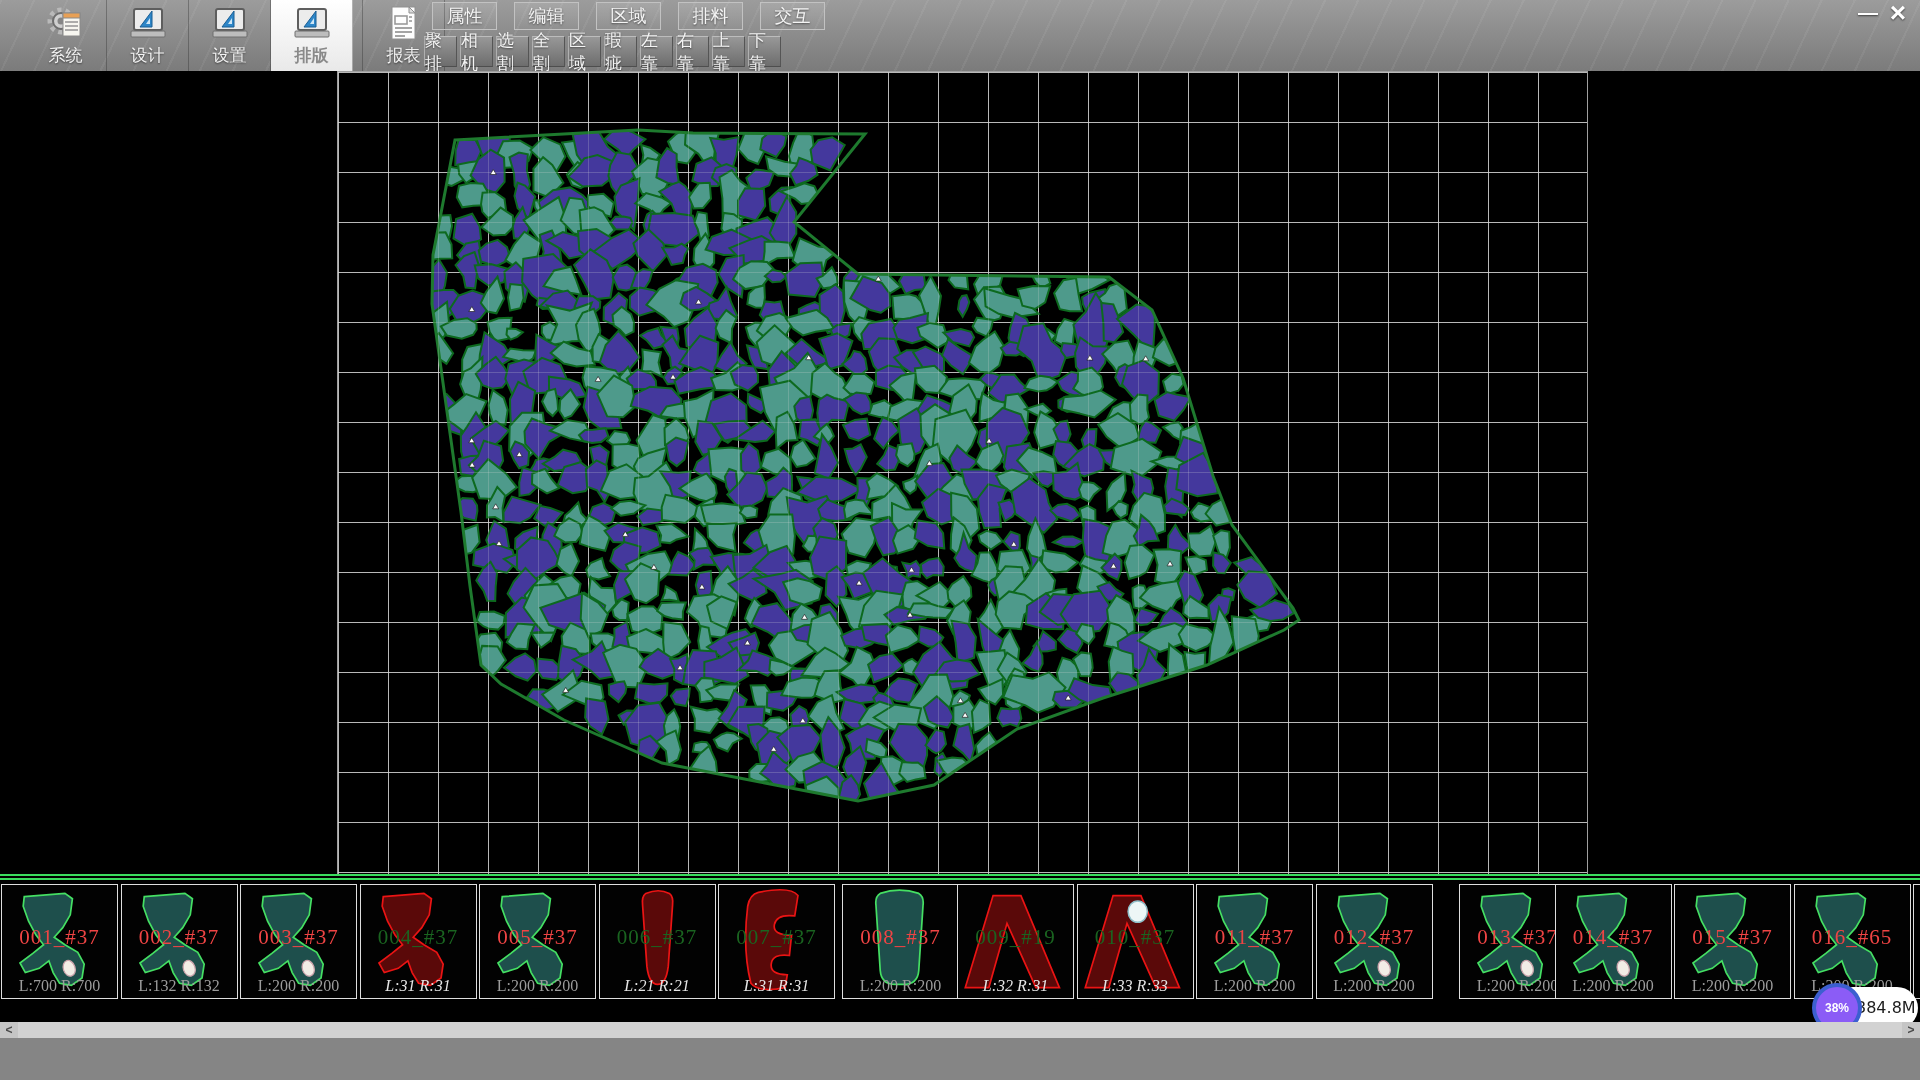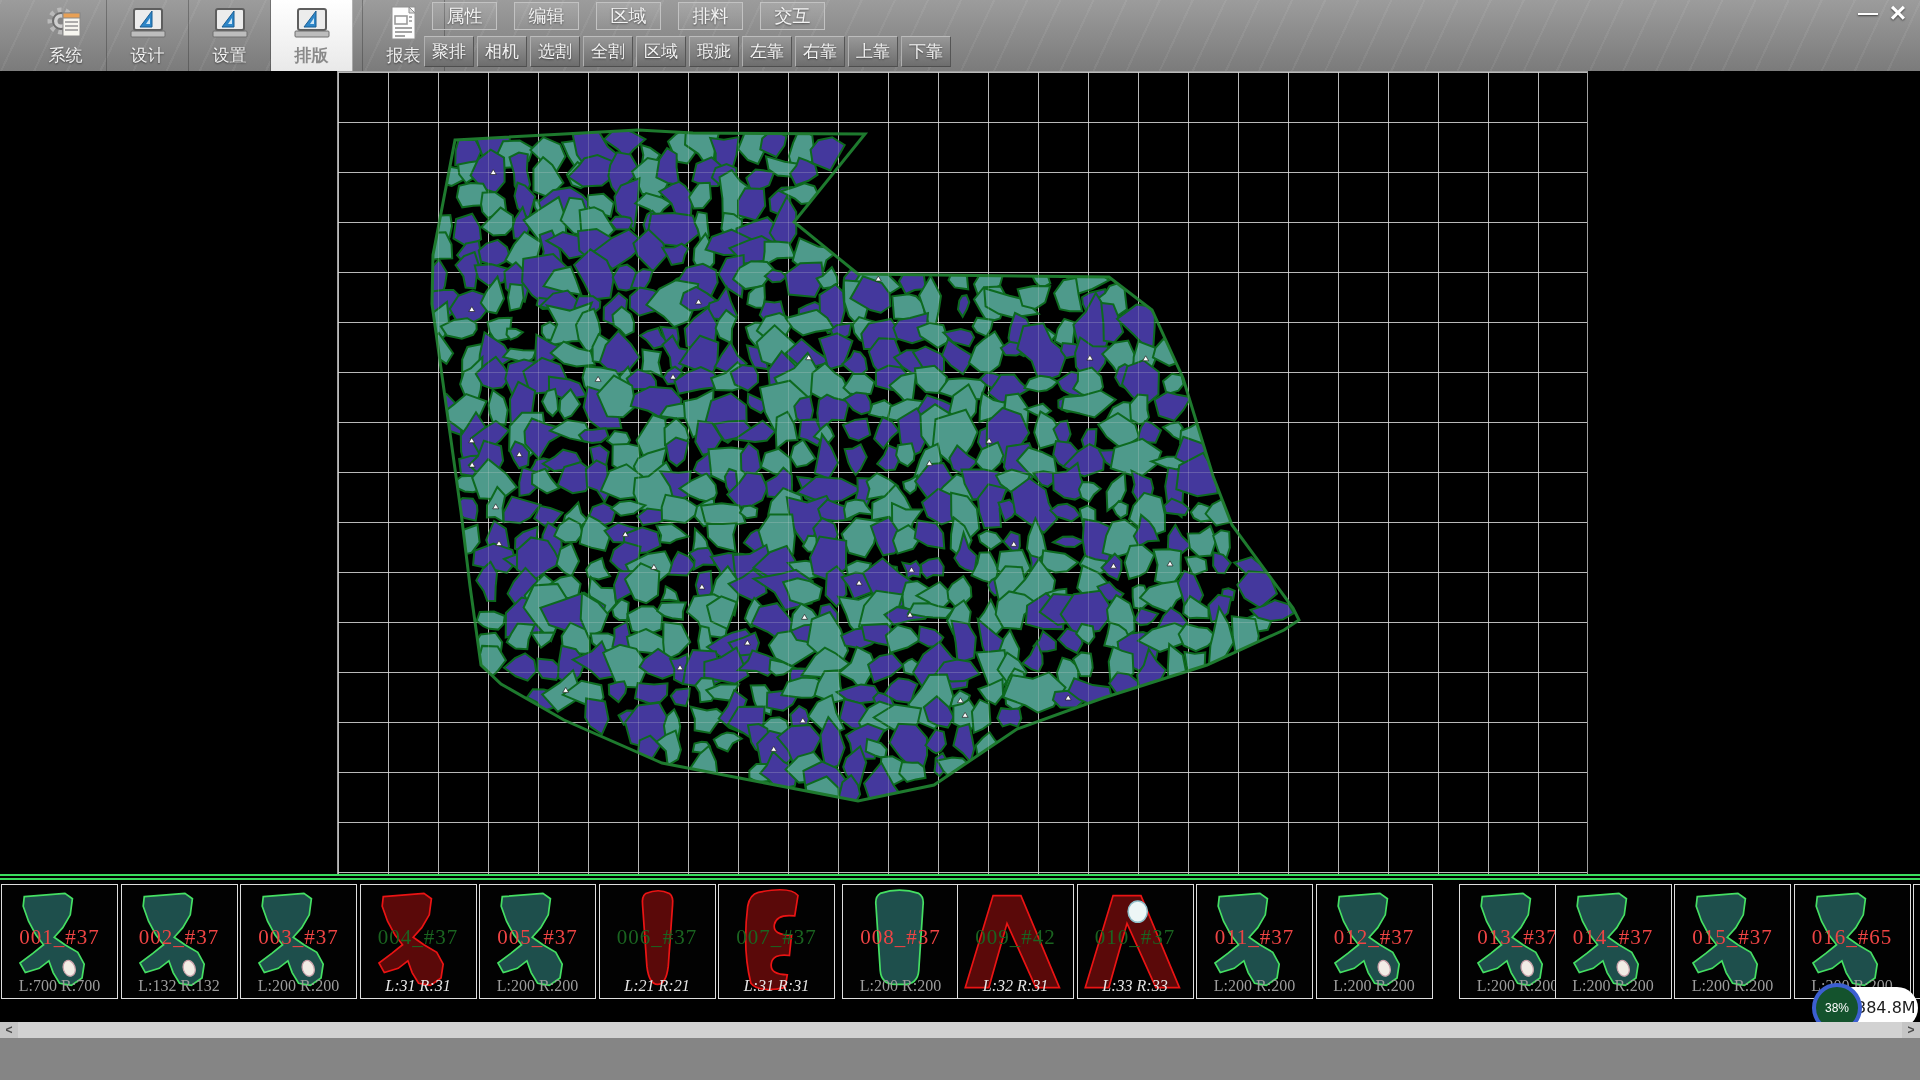--- a/index.html
+++ b/index.html
@@ -21,21 +21,21 @@
   .mode.active{background:linear-gradient(#ffffff,#e9e9e9);font-weight:bold;}
   .mode.active .mlabel{color:#8a8a8a;text-shadow:none;}
 
   .tabs{position:absolute;left:432px;top:2px;display:flex;}
   .tab{width:65px;height:28px;margin-right:17px;box-sizing:border-box;
        border:1px solid #c2c2c2;background:linear-gradient(rgba(255,255,255,.12),rgba(255,255,255,.02));
        color:#f4f4f4;font-family:"Liberation Serif","DejaVu Serif",serif;font-size:18px;
        display:flex;align-items:center;justify-content:center;text-shadow:0 1px 2px rgba(0,0,0,.5);}
 
   .tools{position:absolute;left:424px;top:36px;display:flex;}
-  .tool{width:50px;height:31px;margin-right:3px;box-sizing:border-box;
+  .tool{width:33px;height:31px;margin-right:3px;box-sizing:border-box;
         background:linear-gradient(#989898,#6d6d6d);
         border-top:1px solid #bcbcbc;border-left:1px solid #b0b0b0;
         border-right:1px solid #555;border-bottom:1px solid #4e4e4e;
         color:#f4f4f4;font-family:"Liberation Serif","DejaVu Serif",serif;font-size:17px;
         display:flex;align-items:center;justify-content:center;text-shadow:0 1px 2px rgba(0,0,0,.5);}
 
   .wincontrols{position:absolute;right:6px;top:2px;display:flex;align-items:center;}
   .winbtn{color:#fff;font-weight:bold;text-align:center;cursor:default;
           text-shadow:0 1px 2px rgba(0,0,0,.6);}
   .winbtn.min{font-size:20px;width:28px;height:22px;line-height:18px;}
@@ -68,21 +68,21 @@
   .cell.teal .cname{color:#ef4444;} .cell.teal .clr{color:#9c9c9c;}
   .cell.red  .cname{color:#1a6420;} .cell.red  .clr{color:#e5e5e5;font-style:italic;}
 
   
   .badge{position:absolute;left:1812px;top:983px;width:108px;height:50px;}
   .badge .pill{position:absolute;left:20px;top:4px;width:86px;height:42px;background:#fff;
         border-radius:21px;box-shadow:0 1px 4px rgba(0,0,0,.4);}
   .badge .pilltext{position:absolute;left:44px;top:15px;font-size:16px;color:#1d1d1d;
         font-family:"DejaVu Sans","Liberation Sans",sans-serif;}
   .badge .circle{position:absolute;left:0;top:0;width:42px;height:42px;border-radius:50%;
-        background:#14532d;border:4px solid #3c5fd0;color:#fff;font-size:12px;font-weight:normal;
+        background:#8b5cf6;border:4px solid #3c5fd0;color:#fff;font-size:12px;font-weight:bold;
         display:flex;align-items:center;justify-content:center;}
 
   
   .hscroll{position:absolute;left:0;top:1022px;width:1920px;height:16px;background:#d2d2d2;}
   .hs-btn{position:absolute;top:0;width:18px;height:16px;background:#c5c5c5;
         color:#4a4a4a;font-weight:bold;font-size:12px;line-height:16px;text-align:center;}
   .hs-btn.left{left:0;} .hs-btn.right{right:0;}
   .bottom-gray{position:absolute;left:0;top:1038px;width:1920px;height:42px;background:#858585;}
 </style>
 </head>
@@ -890,21 +890,21 @@
     <svg viewBox="0 0 100 100" preserveAspectRatio="xMidYMid meet">
           <path d="M32,6 Q50,0 68,6 Q73,9 72,17 L68,78 Q67,91 54,91 L46,91 Q33,91 32,78 L28,17 Q27,9 32,6 Z" fill="#1E4F4C" stroke="#45DF63" stroke-width="1.6"></path>
         </svg>
     <div class="cname">008_#37</div>
     <div class="clr">L:200 R:200</div>
   </div>
       <div class="cell red" style="left: 957px;">
     <svg viewBox="0 0 100 100" preserveAspectRatio="xMidYMid meet">
           <path d="M30,8 L56,8 L92,94 L70,94 L43,34 L26,94 L4,94 Z" fill="#5A0909" stroke="#EA1414" stroke-width="1.6"></path>
         </svg>
-    <div class="cname">009_#42</div>
+    <div class="cname">009_#19</div>
     <div class="clr">L:32 R:31</div>
   </div>
       <div class="cell red" style="left: 1076.5px;">
     <svg viewBox="0 0 100 100" preserveAspectRatio="xMidYMid meet">
           <path d="M30,8 L56,8 L92,94 L70,94 L43,34 L26,94 L4,94 Z" fill="#5A0909" stroke="#EA1414" stroke-width="1.6"></path>
           <ellipse cx="53" cy="23" rx="9" ry="10" fill="#EDF6F6" stroke="#8FBFC9" stroke-width="1.4"></ellipse>
         </svg>
     <div class="cname">010_#37</div>
     <div class="clr">L:33 R:33</div>
   </div>

